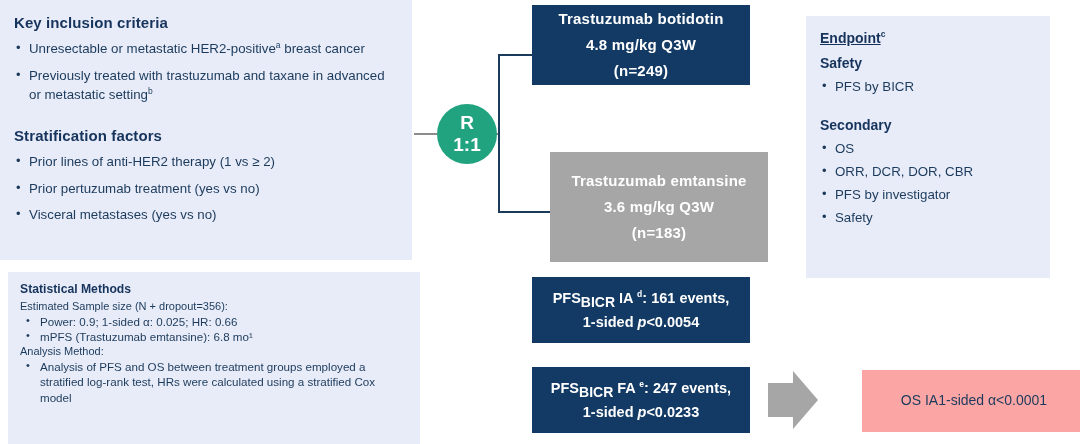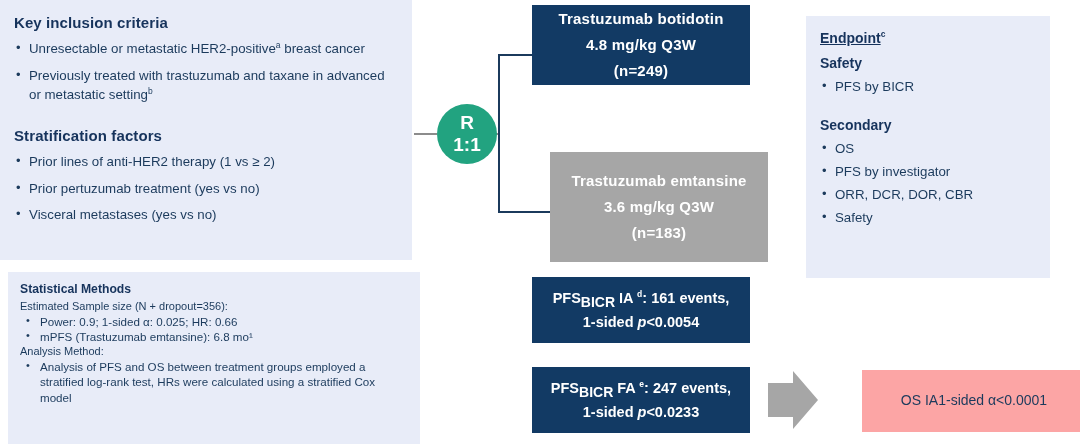--- a/index.html
+++ b/index.html
@@ -128,17 +128,17 @@
   <div class="endp-head">
     <span>Endpoint</span><sup style="text-decoration:none;display:inline-block;">c</sup>
   </div>
   <div class="sub-title">Safety</div>
   <ul class="bul tight">
     <li>PFS by BICR</li>
   </ul>
   <div class="sub-title" style="margin-top:20px;">Secondary</div>
   <ul class="bul tight">
     <li>OS</li>
+    <li>ORR, DCR, DOR, CBR</li>
     <li>PFS by investigator</li>
-    <li>ORR, DCR, DOR, CBR</li>
     <li>Safety</li>
   </ul>
 </div>
 
 </body></html>

